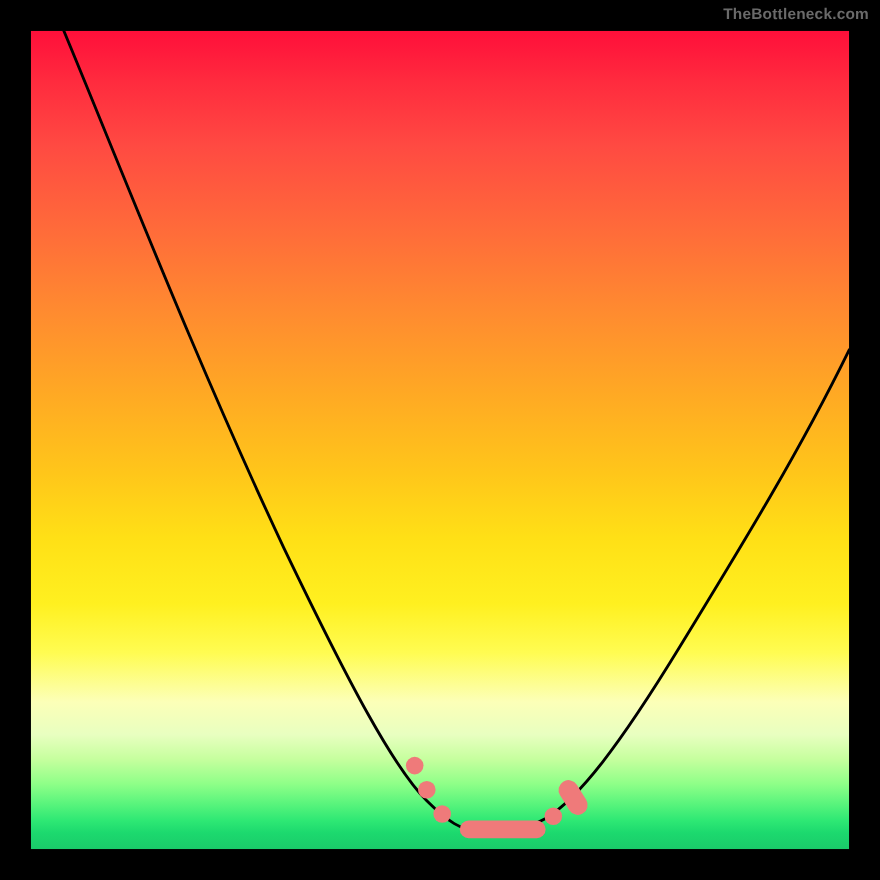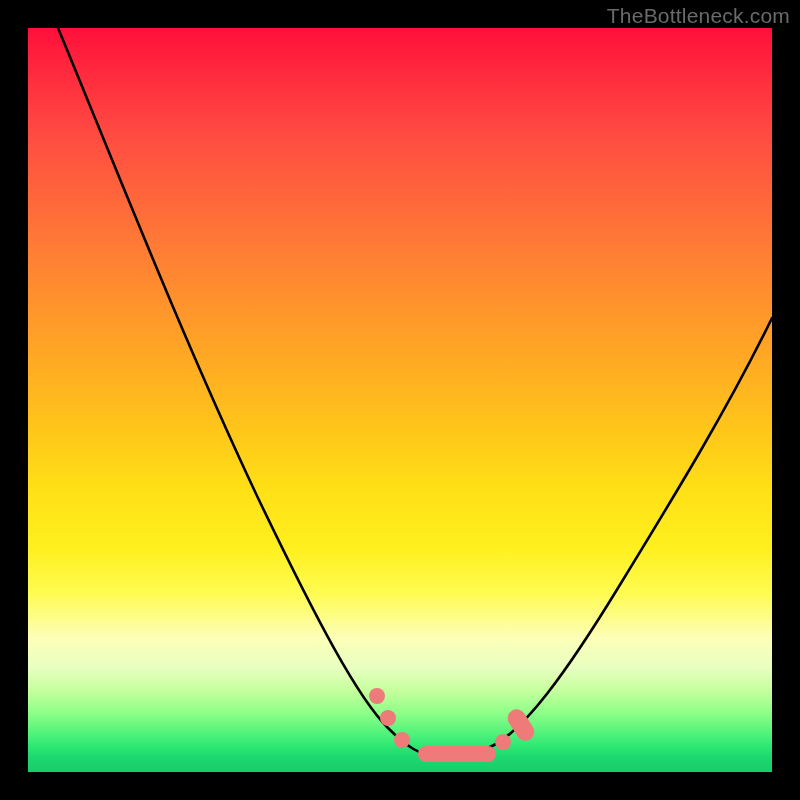--- a/index.html
+++ b/index.html
@@ -15,22 +15,22 @@
     position: relative;
     width: 800px;
     height: 800px;
     background: #000;
   }
   .watermark {
     position: absolute;
     top: 4px;
     right: 10px;
     color: #6a6a6a;
-    font-size: 21px;
-    font-weight: 400;
+    font-size: 14px;
+    font-weight: 700;
     letter-spacing: 0.2px;
     z-index: 20;
     user-select: none;
   }
   .plot-area {
     position: absolute;
     left: 28px;
     top: 28px;
     width: 744px;
     height: 744px;

